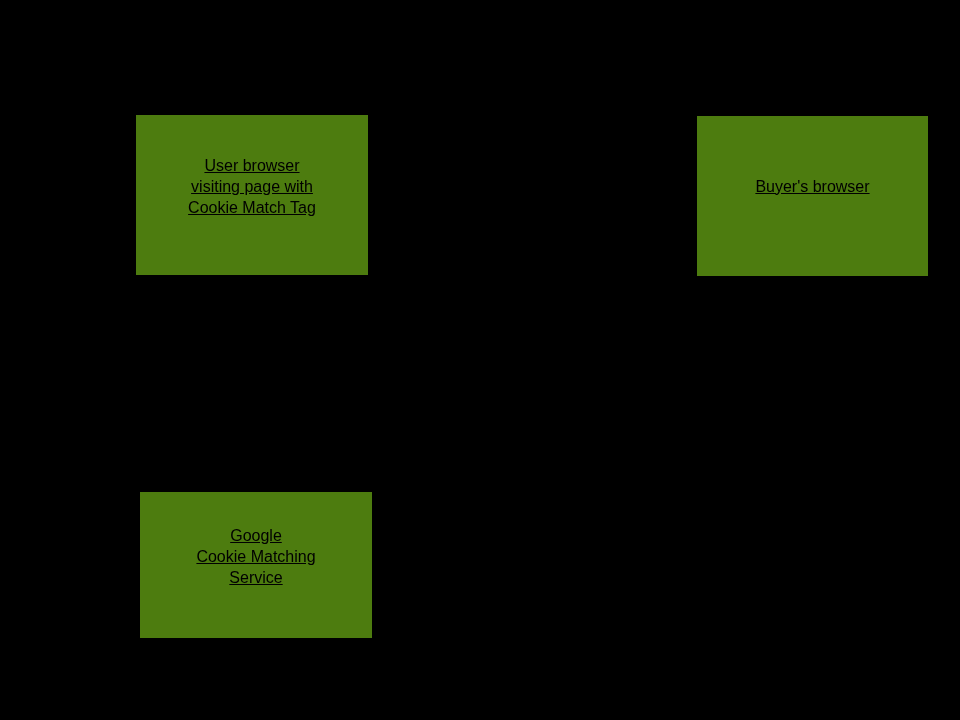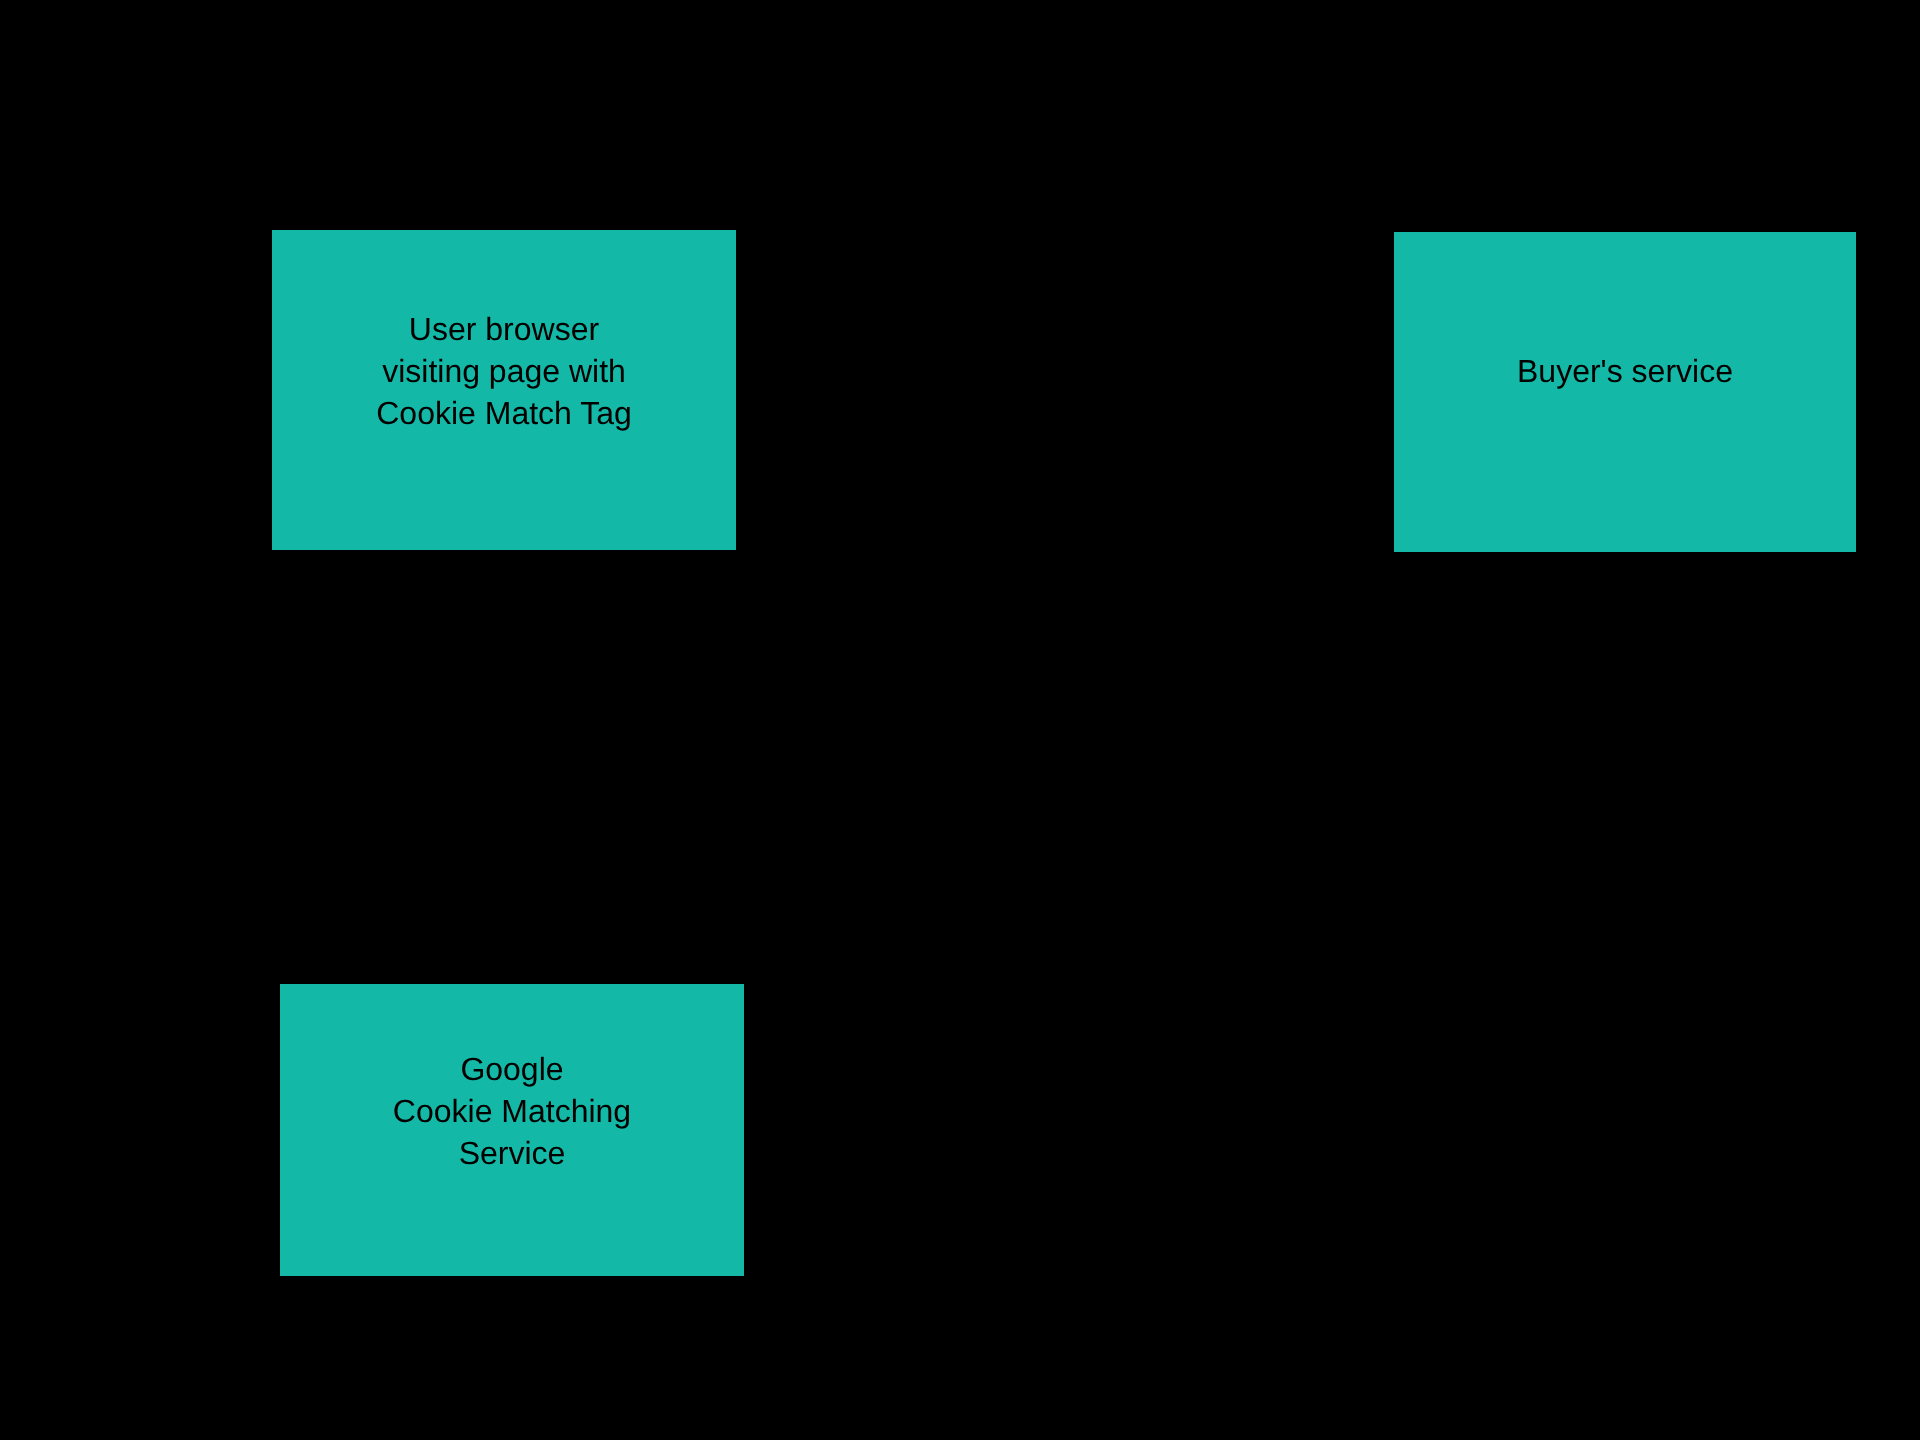--- a/index.html
+++ b/index.html
@@ -16,29 +16,30 @@
   }
   #diagram-canvas {
     position: relative;
     width: 960px;
     height: 720px;
     background: #000000;
   }
   .node-box {
     position: absolute;
     box-sizing: border-box;
-    background: #14b8a6;
+    background: #4d7c0f;
     color: #000000;
     display: flex;
     align-items: center;
     justify-content: center;
     text-align: center;
     font-size: 16px;
     line-height: 21px;
     font-family: "Liberation Sans", sans-serif;
+    text-decoration: underline;
     -webkit-font-smoothing: antialiased;
   }
   .node-label {
     display: block;
     white-space: pre-line;
     padding: 0 6px;
   }
   
   #node-user-browser {
     left: 136px;
@@ -79,21 +80,21 @@
 
 <div id="diagram-canvas">
 
   <div class="node-box" id="node-user-browser">
     <span class="node-label">User browser
 visiting page with
 Cookie Match Tag</span>
   </div>
 
   <div class="node-box" id="node-buyers-service">
-    <span class="node-label">Buyer's service</span>
+    <span class="node-label">Buyer's browser</span>
   </div>
 
   <div class="node-box" id="node-google-cookie-matching">
     <span class="node-label">Google
 Cookie Matching
 Service</span>
   </div>
 
 </div>
 

